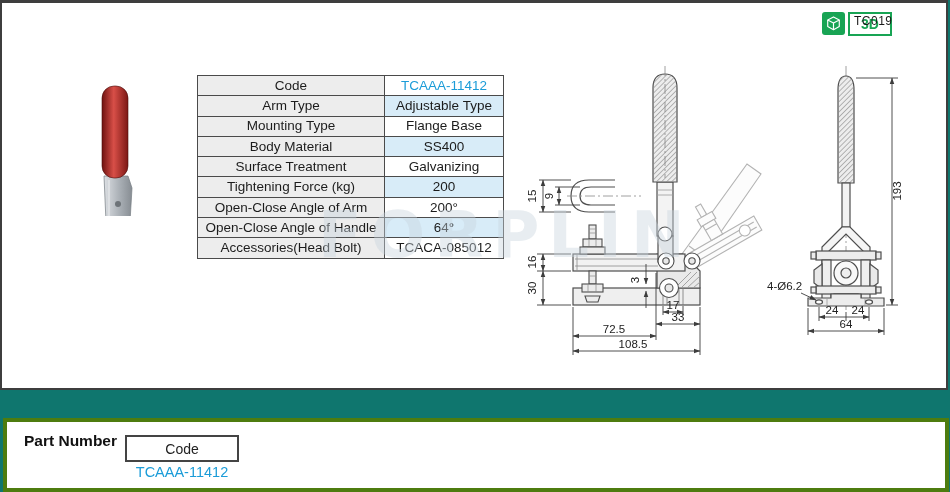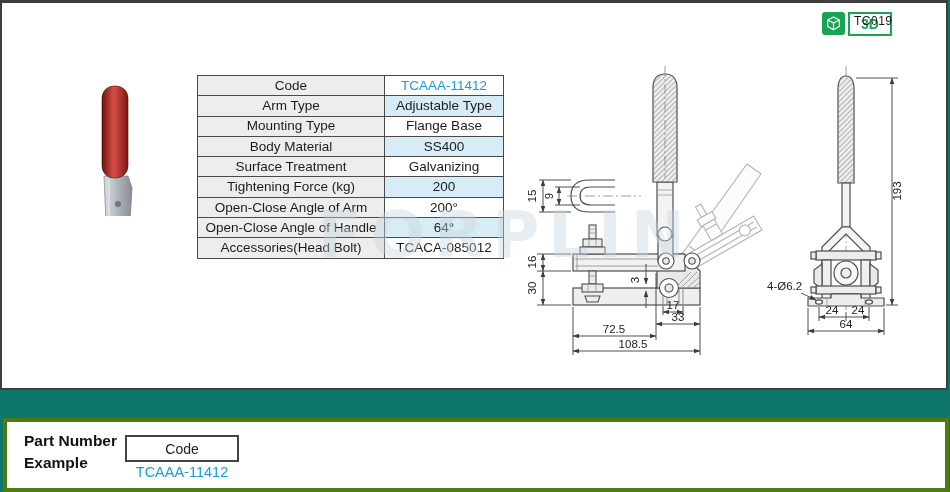--- a/index.html
+++ b/index.html
@@ -300,19 +300,18 @@
     <text x="67" y="256" text-anchor="middle">24</text>
     <text x="93" y="256" text-anchor="middle">24</text>
     <text x="81" y="270" text-anchor="middle">64</text>
   </svg>
 
   <div class="watermark">FORPLIN</div>
 
   <div class="bottom-strip">
     <div class="pn-label">
       <div>Part Number</div>
-      <div>Example</div>
     </div>
     <div class="code-box">Code</div>
     <div class="example-code">TCAAA-11412</div>
   </div>
 
 </div>
 
 </body></html>

